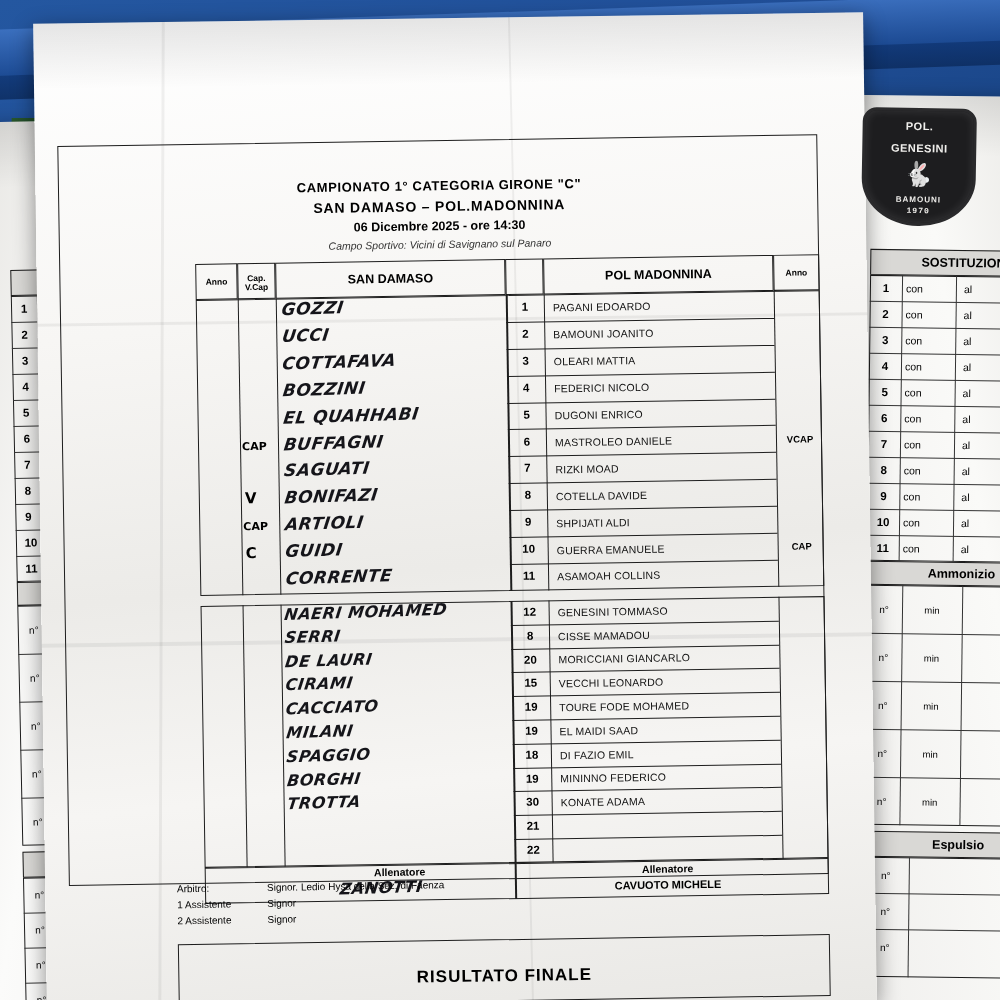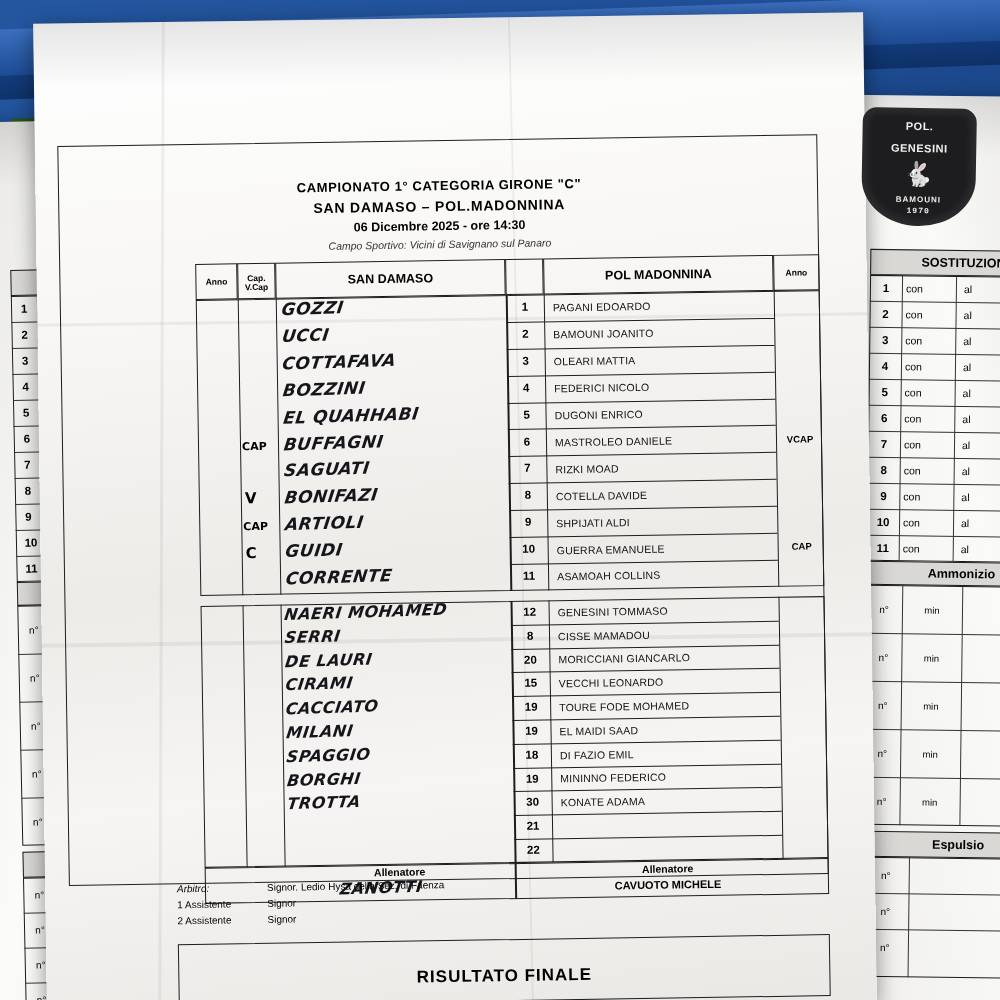--- a/index.html
+++ b/index.html
@@ -639,21 +639,21 @@
   <div style="position:absolute;left:140px;top:724px;width:624px;height:36px;">
     <div class="bx" style="left:0;top:0;width:624px;height:36px;"></div>
     <div style="position:absolute;left:310px;top:0;width:1.6px;height:36px;background:#1d1d1d;"></div>
     <div class="coach-lbl" style="position:absolute;left:80px;top:1px;width:230px;">Allenatore</div>
     <div class="hand" style="position:absolute;left:135px;top:13px;font-size:16px;">ZANOTTI</div>
     <div class="coach-lbl" style="position:absolute;left:348px;top:2px;width:230px;">Allenatore</div>
     <div class="coach-print" style="position:absolute;left:348px;top:18px;width:230px;">CAVUOTO MICHELE</div>
   </div>
 
   <div style="position:absolute;left:112px;top:732px;width:310px;height:70px;">
-    <div class="ref-block" style="position:absolute;left:0;top:6px;font-style:italic;">Arbitro:</div>
+    <div class="ref-block" style="position:absolute;left:0;top:6px;">Arbitro:</div>
     <div class="ref-block" style="position:absolute;left:0;top:22px;">1 Assistente</div>
     <div class="ref-block" style="position:absolute;left:0;top:38px;">2 Assistente</div>
     <div class="ref-block" style="position:absolute;left:90px;top:6px;white-space:nowrap;">Signor.  Ledio Hysa della Sez. di Faenza</div>
     <div class="ref-block" style="position:absolute;left:90px;top:22px;">Signor</div>
     <div class="ref-block" style="position:absolute;left:90px;top:38px;">Signor</div>
   </div>
 
   <div style="position:absolute;left:112px;top:800px;width:652px;height:62px;">
     <div class="bx" style="left:0;top:0;width:652px;height:62px;"></div>
     <div id="final-result" class="ctr" style="position:absolute;left:0;top:22px;width:652px;height:30px;">RISULTATO FINALE</div>

